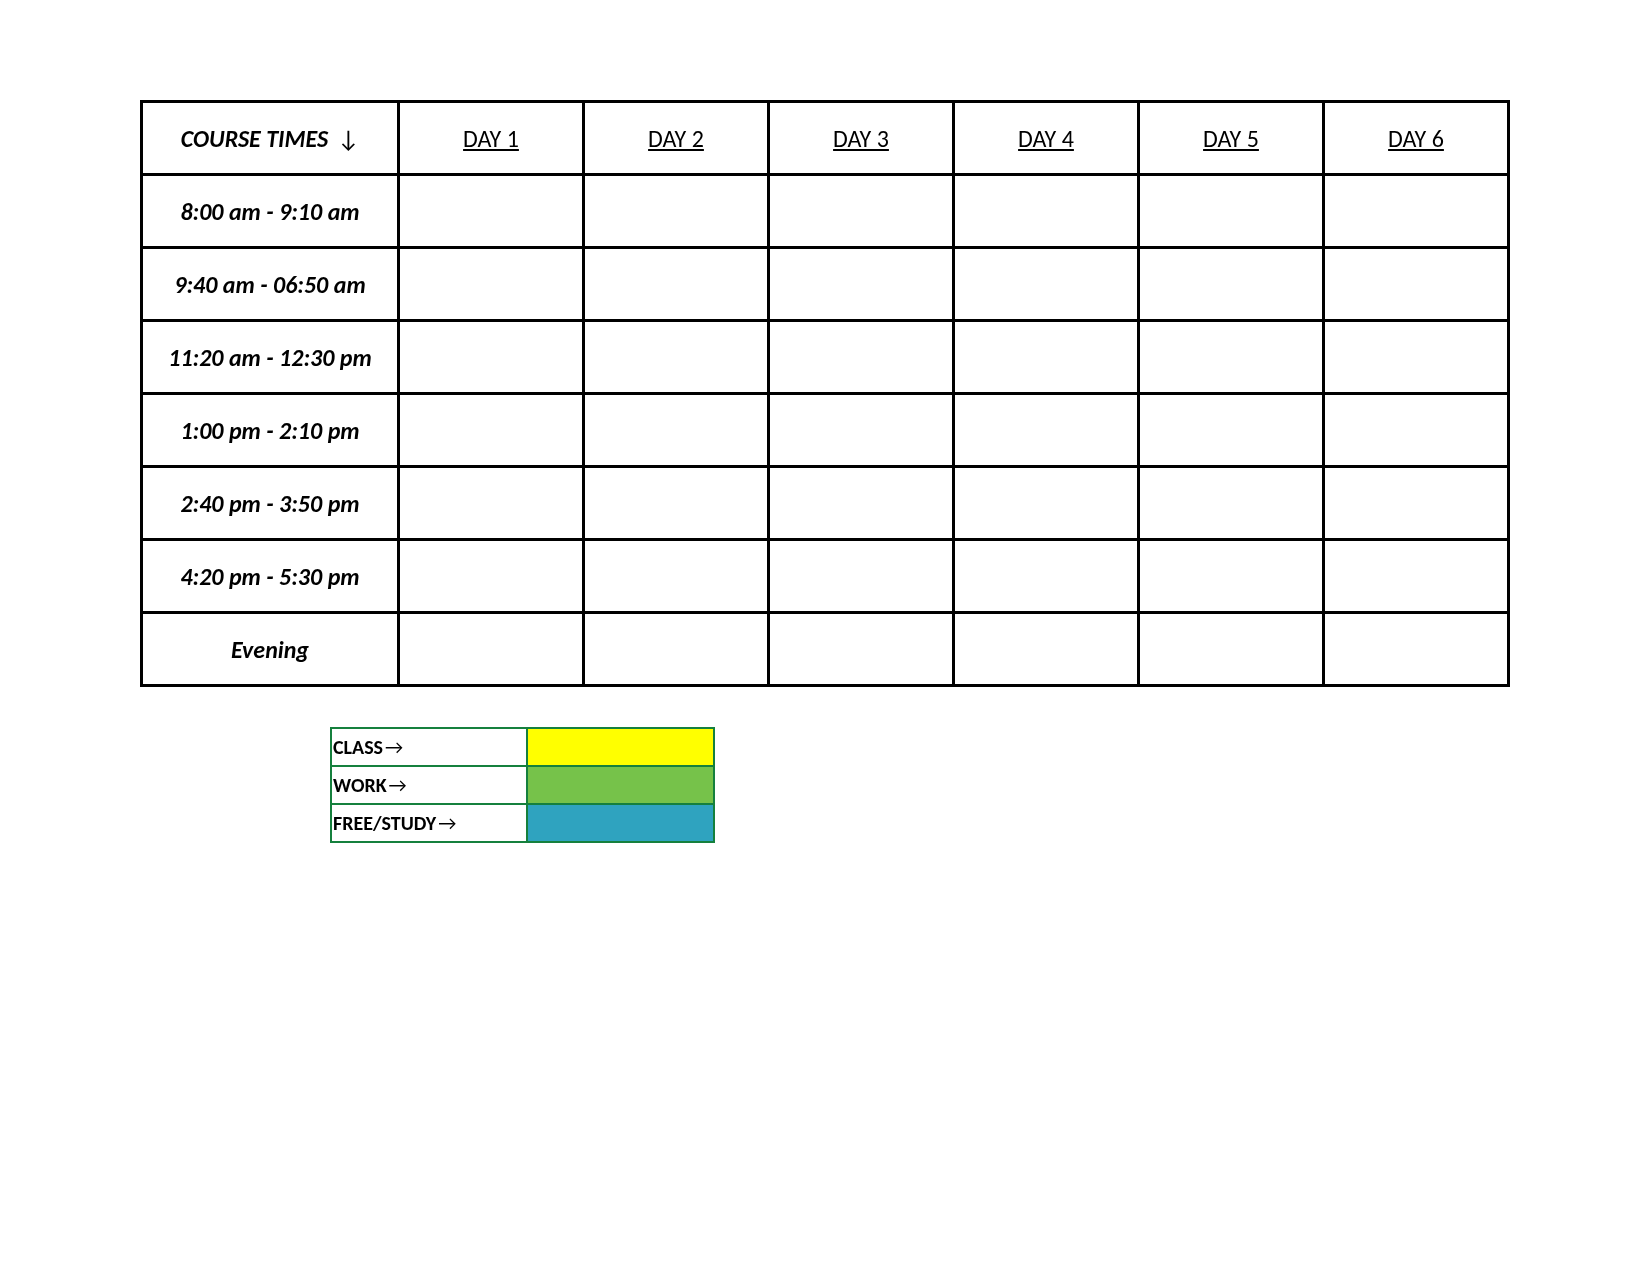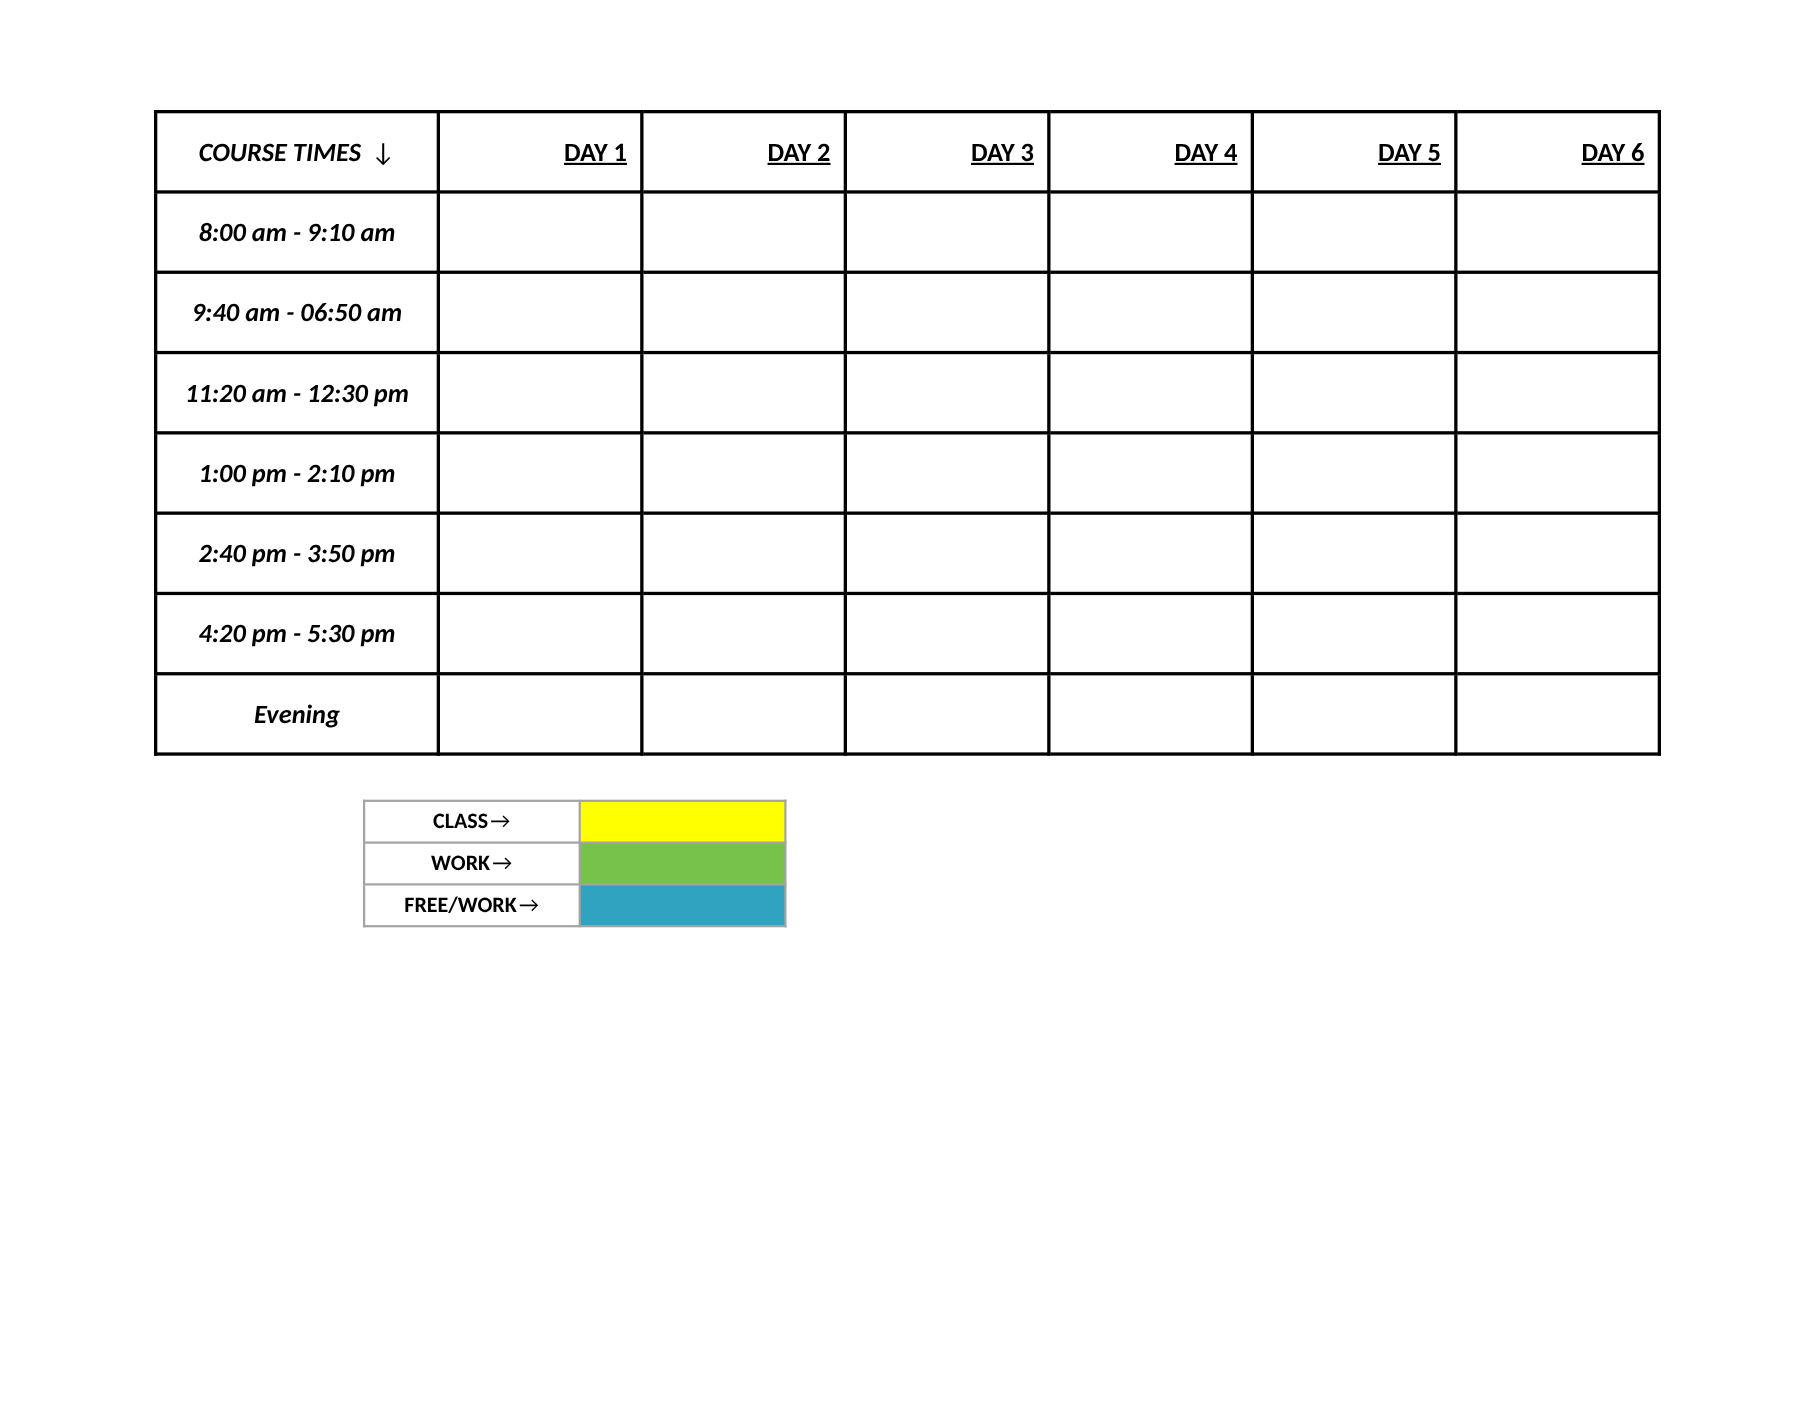--- a/index.html
+++ b/index.html
@@ -41,23 +41,23 @@
     font-size: 24px;
     vertical-align: middle;
   }
   table.sched th.times-head {
     width: 230px;
     font-style: italic;
     font-weight: 700;
     text-align: center;
   }
   table.sched th.day-head {
-    font-weight: 700;
+    font-weight: 400;
     text-decoration: underline;
-    text-align: right;
+    text-align: center;
     font-style: normal;
   }
   table.sched td.time-cell {
     font-style: italic;
     font-weight: 700;
     text-align: center;
   }
   table.sched td.slot {
     
   }
@@ -72,24 +72,23 @@
     margin-top: 40px;
     margin-left: 330px;
     width: 385px;
   }
   table.legend {
     border-collapse: collapse;
     width: 100%;
     table-layout: fixed;
   }
   table.legend td {
-    border: 2px solid #a3a3a3;
+    border: 2px solid #15803d;
     height: 34px;
     font-size: 20px;
-    text-align: center;
     vertical-align: middle;
   }
   table.legend td.lbl {
     font-weight: 700;
     width: 50%;
   }
   .arrow {
     font-weight: 400;
     margin-left: 2px;
   }
@@ -197,21 +196,21 @@
         <td class="sw-class"></td>
       </tr>
       <tr>
         <td class="lbl">
           <span>WORK</span><span class="arrow">→</span>
         </td>
         <td class="sw-work"></td>
       </tr>
       <tr>
         <td class="lbl">
-          <span>FREE/WORK</span><span class="arrow">→</span>
+          <span>FREE/STUDY</span><span class="arrow">→</span>
         </td>
         <td class="sw-free"></td>
       </tr>
     </tbody>
       </table>
   </div>
 
 </div>
 
 </body></html>

